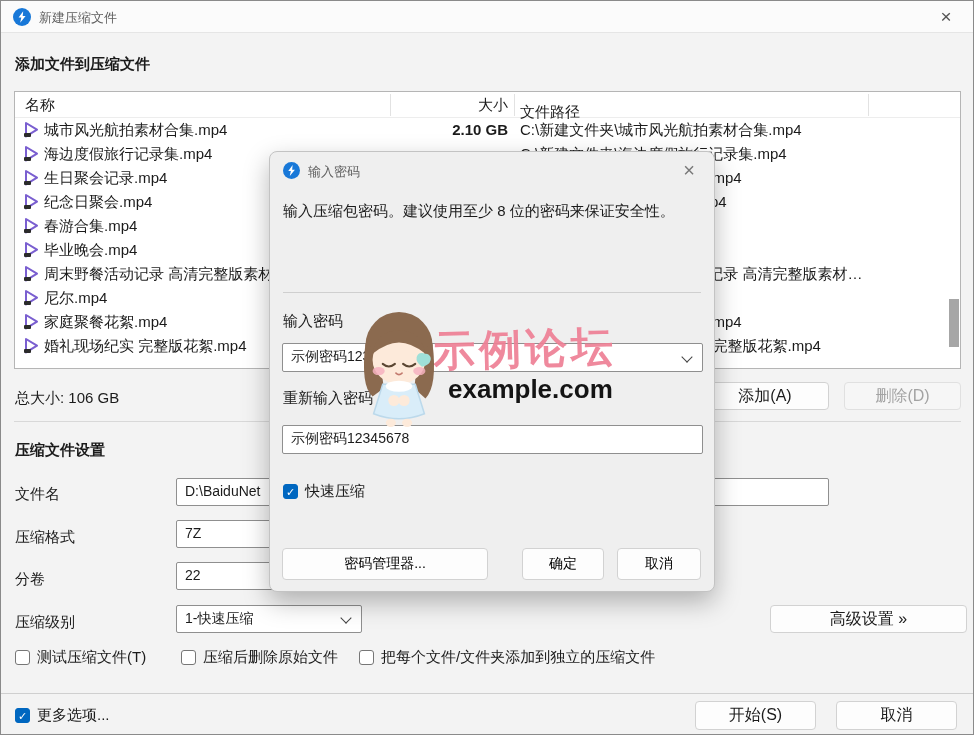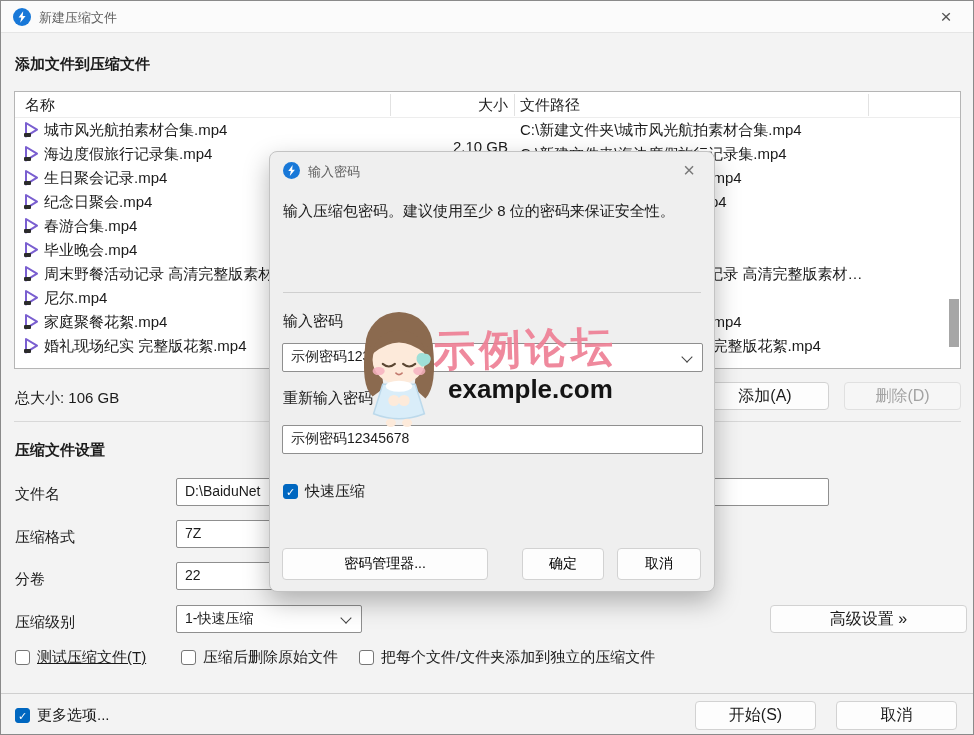--- a/index.html
+++ b/index.html
@@ -13,26 +13,26 @@
   .titlebar .apptitle { position:absolute; left:38px; top:8px; font-size:13px; color:#5f5f5f; }
   .titlebar .close { position:absolute; right:14px; top:3px; width:26px; height:26px; text-align:center; line-height:26px; font-size:19px; color:#555; cursor:default; }
 
   .section-title { position:absolute; left:14px; font-weight:bold; font-size:15px; }
 
   
   .filelist { position:absolute; left:13px; top:90px; width:947px; height:278px; background:#fff; border:1px solid #b5b5b5; overflow:hidden; }
   .fl-header { position:relative; height:26px; border-bottom:1px solid #ededed; }
   .fl-header .h-name { position:absolute; left:10px; top:4px; }
   .fl-header .h-size { position:absolute; left:375px; top:4px; width:118px; text-align:right; }
-  .fl-header .h-path { position:absolute; left:505px; top:4px; }
+  .fl-header .h-path { position:absolute; left:505px; top:11px; }
   .fl-div { position:absolute; top:2px; height:22px; width:1px; background:#e2e2e2; }
   .frow { position:relative; height:24px; }
   .frow .ficon { position:absolute; left:8px; top:3px; width:17px; height:17px; }
   .frow .fname { position:absolute; left:29px; top:3px; width:344px; white-space:nowrap; overflow:hidden; text-overflow:ellipsis; }
-  .frow .fsize { position:absolute; left:375px; top:20px; width:118px; text-align:right; }
+  .frow .fsize { position:absolute; left:375px; top:3px; width:118px; text-align:right;font-weight:bold; }
   .frow .fpath { position:absolute; left:505px; top:3px; width:348px; white-space:nowrap; overflow:hidden; text-overflow:ellipsis; }
   .scroll-thumb { position:absolute; right:1px; top:207px; width:10px; height:48px; background:#a6a6a6; }
 
   .lbl { position:absolute; font-size:15px; }
   .btn { position:absolute; height:28px; background:#fdfdfd; border:1px solid #d2d2d2; border-radius:4px; font-size:16px; text-align:center; color:#1b1b1b; font-family:inherit; }
   .btn.disabled { color:#a3a3a3; background:#f6f6f6; border-color:#e0e0e0;text-align:center; }
   .inp { position:absolute; height:28px; background:#fff; border:1px solid #8f8f8f; border-radius:2px; font-size:14px; padding:4px 8px; white-space:nowrap; overflow:hidden; }
   .hr { position:absolute; height:1px; background:#d8d8d8; }
 
   .cbrow { position:absolute; display:flex; align-items:center; gap:7px; }
@@ -204,21 +204,21 @@
   <div class="lbl" style="left:14px; top:569px;">分卷</div>
   <div class="inp" style="left:175px; top:561px; width:186px;">22</div>
 
   <div class="lbl" style="left:14px; top:612px;">压缩级别</div>
   <div class="inp" style="left:175px; top:604px; width:186px;">
     <span>1-快速压缩</span>
     <span class="chev" style="position:absolute; right:11px; top:8px;"></span>
   </div>
   <button class="btn" style="left:769px; top:604px; width:197px;">高级设置 »</button>
 
-  <div class="cbrow" style="left:14px; top:647px;text-decoration:underline;">
+  <div class="cbrow" style="left:14px; top:647px;">
     <span class="cbox"></span>
     <span>测试压缩文件(T)</span>
   </div>
   <div class="cbrow" style="left:180px; top:647px;">
     <span class="cbox"></span>
     <span>压缩后删除原始文件</span>
   </div>
   <div class="cbrow" style="left:358px; top:647px;">
     <span class="cbox"></span>
     <span>把每个文件/文件夹添加到独立的压缩文件</span>

